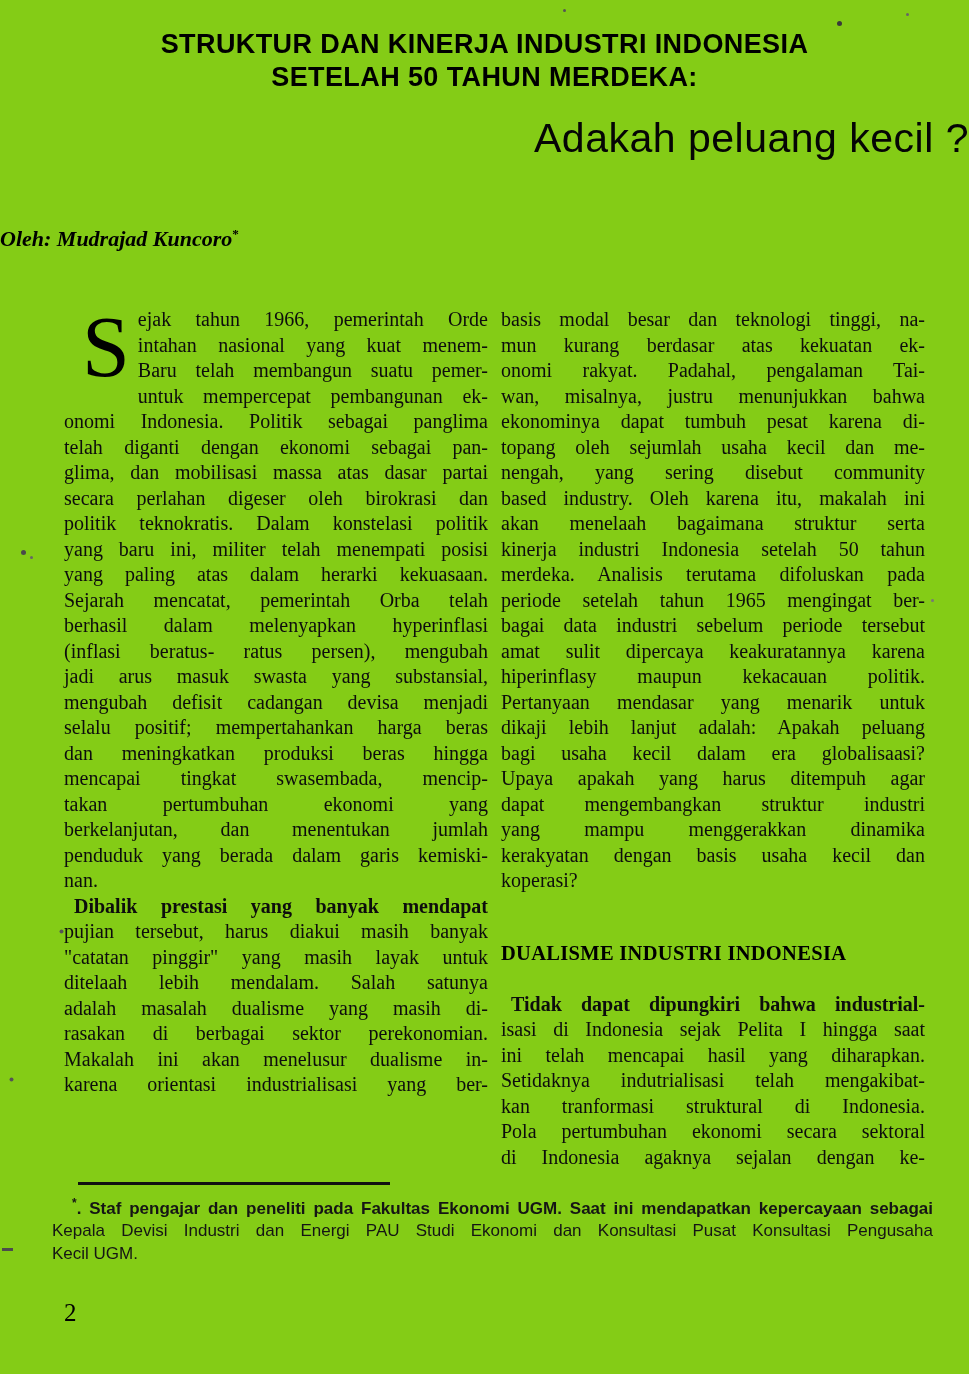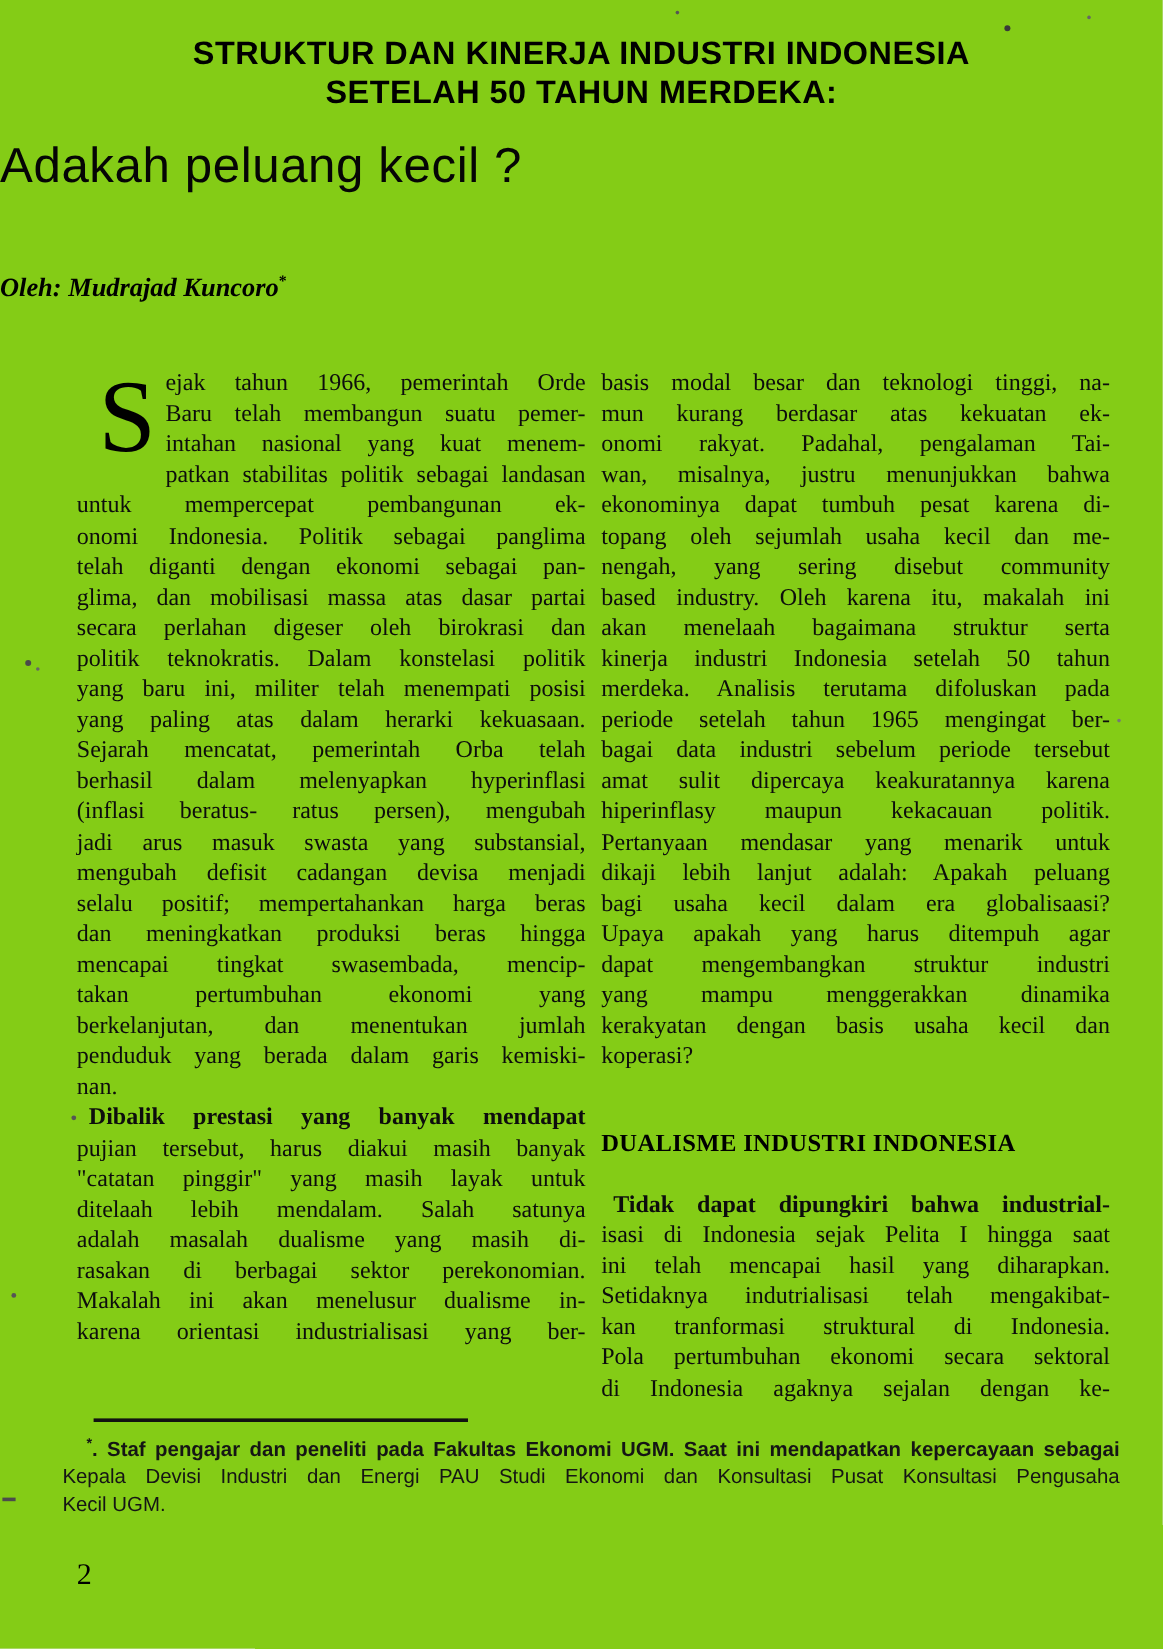--- a/index.html
+++ b/index.html
@@ -10,21 +10,21 @@
     font-family:"Liberation Serif","DejaVu Serif",serif;
   }
   
   .title {
     margin-top:28px; text-align:center;
     font-family:"Liberation Sans","DejaVu Sans",sans-serif;
     font-weight:bold; font-size:27px; line-height:33px; letter-spacing:0.4px;
     color:#000;
   }
   .subtitle {
-    margin-top:20px; text-align:left;
+    margin-top:20px; text-align:right;
     font-family:"Liberation Sans","DejaVu Sans",sans-serif;
     font-weight:400; font-size:41px; line-height:48px; letter-spacing:0.5px;
     color:#050505;
   }
   .byline {
     margin-top:58px; 
     font-style:italic; font-weight:bold; font-size:22px; line-height:27px;
     color:#000;
   }
   .byline sup { font-size:60%; vertical-align:super; font-style:normal; }
@@ -99,23 +99,22 @@
   <div class="subtitle">Adakah peluang kecil ?</div>
 
   <div class="byline"><span>Oleh: Mudrajad Kuncoro</span><sup>*</sup></div>
 
   <div class="columns">
 
     <div class="col">
       <span class="dropcap">S</span>
       <div>
           <div class="tline">ejak tahun 1966, pemerintah Orde</div>
+          <div class="tline">intahan nasional yang kuat menem-</div>
           <div class="tline">Baru telah membangun suatu pemer-</div>
-          <div class="tline">intahan nasional yang kuat menem-</div>
-          <div class="tline">patkan stabilitas politik sebagai landasan</div>
           <div class="tline">untuk mempercepat pembangunan ek-</div>
           <div class="tline">onomi Indonesia. Politik sebagai panglima</div>
           <div class="tline">telah diganti dengan ekonomi sebagai pan-</div>
           <div class="tline">glima, dan mobilisasi massa atas dasar partai</div>
           <div class="tline">secara perlahan digeser oleh birokrasi dan</div>
           <div class="tline">politik teknokratis. Dalam konstelasi politik</div>
           <div class="tline">yang baru ini, militer telah menempati posisi</div>
           <div class="tline">yang paling atas dalam herarki kekuasaan.</div>
           <div class="tline">Sejarah mencatat, pemerintah Orba telah</div>
           <div class="tline">berhasil dalam melenyapkan hyperinflasi</div>

